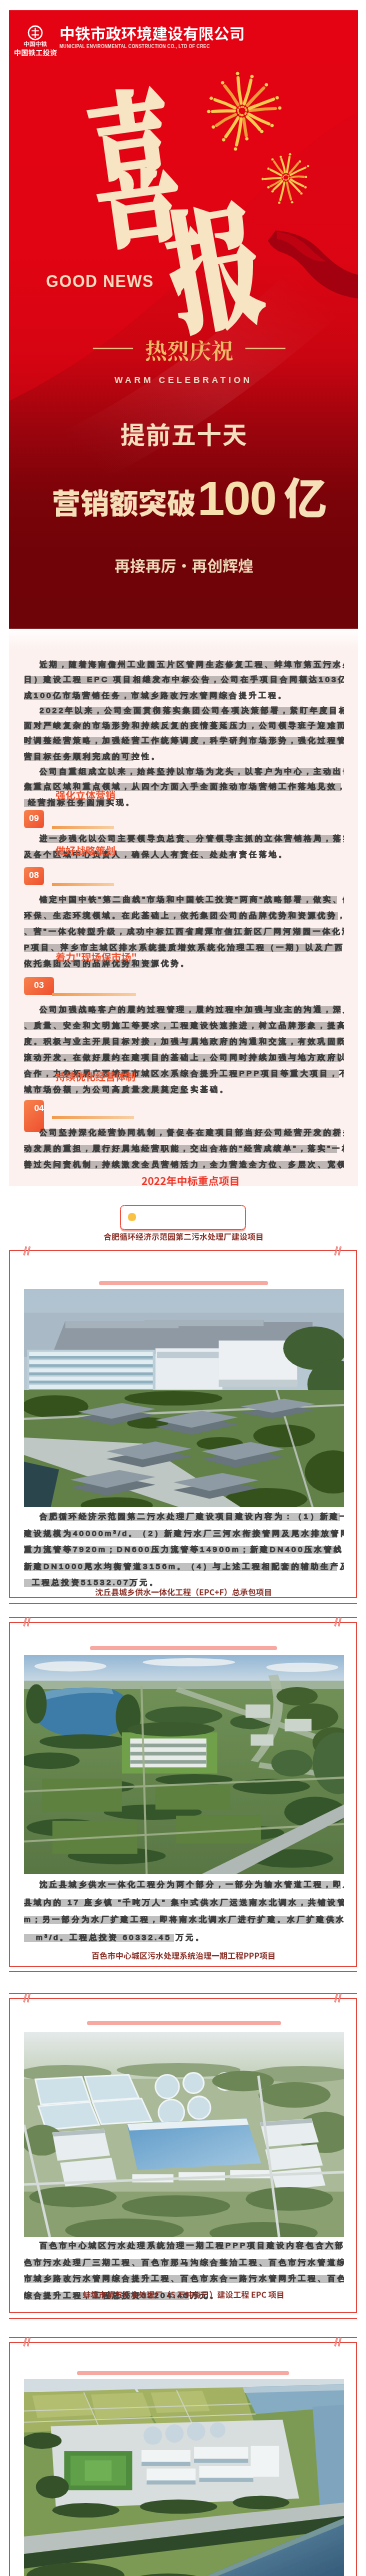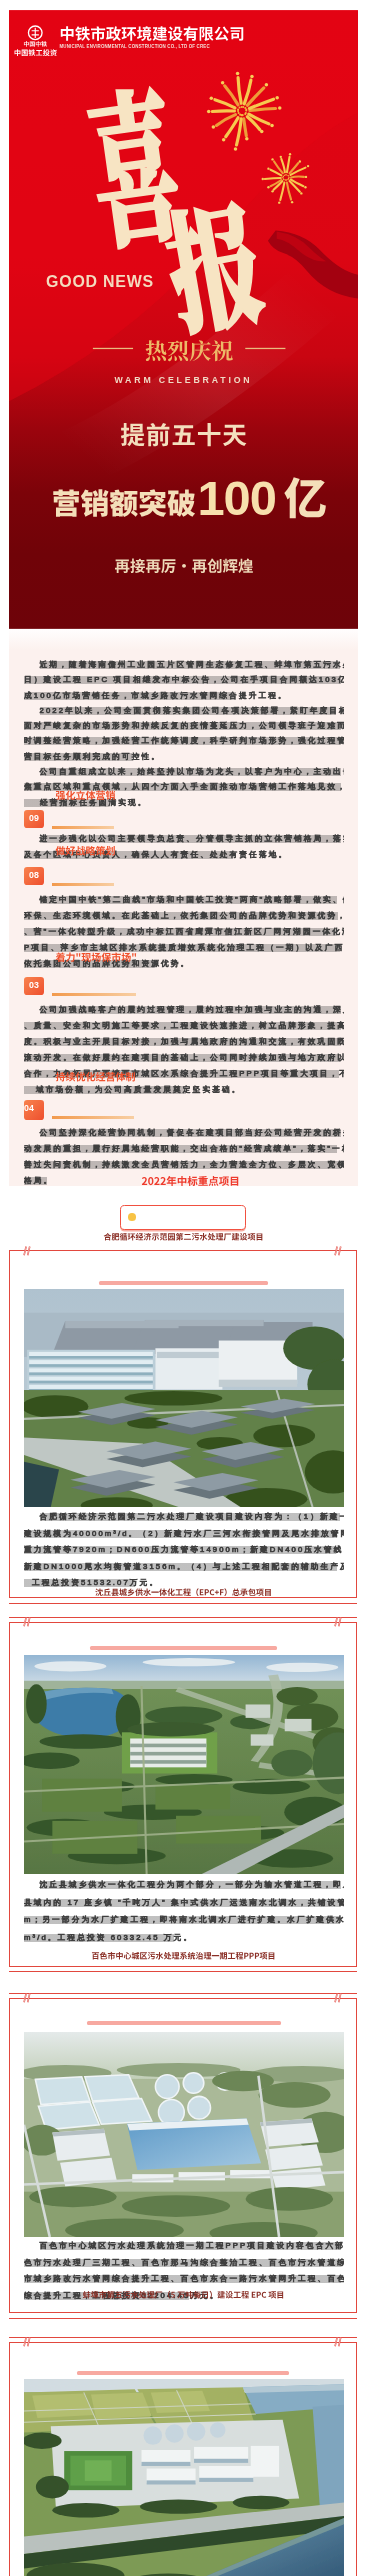--- a/index.html
+++ b/index.html
@@ -154,21 +154,21 @@
 <div class="abs tl" style="left:24px;top:657px;width:320px;font-size:7.7px">
       <div style="height:15.3px;line-height:15.3px;padding-left:15.5px;background-image:repeating-linear-gradient(180deg,rgba(60,60,60,0) 0 3.6px,rgba(60,60,60,0.32) 3.6px 12px,rgba(60,60,60,0) 12px 15.3px);background-size:300px 15.3px;background-position:15.5px 0">近期，随着海南儋州工业园五片区管网生态修复工程、蚌埠市第五污水处理厂（5万吨每</div>
       <div style="height:15.3px;line-height:15.3px;padding-left:0px;background-image:repeating-linear-gradient(180deg,rgba(60,60,60,0) 0 3.6px,rgba(60,60,60,0.32) 3.6px 12px,rgba(60,60,60,0) 12px 15.3px);background-size:317px 15.3px;background-position:0px 0">日）建设工程 EPC 项目相继发布中标公告，公司在手项目合同额达103亿，提前50天完</div>
       <div style="height:15.3px;line-height:15.3px;padding-left:0px;background-image:repeating-linear-gradient(180deg,rgba(60,60,60,0) 0 3.6px,rgba(60,60,60,0.32) 3.6px 12px,rgba(60,60,60,0) 12px 15.3px);background-size:212px 15.3px;background-position:0px 0">成100亿市场营销任务，市城乡路改污水管网综合提升工程。</div>
       <div style="height:15.3px;line-height:15.3px;padding-left:15.5px;background-image:repeating-linear-gradient(180deg,rgba(60,60,60,0) 0 3.6px,rgba(60,60,60,0.32) 3.6px 12px,rgba(60,60,60,0) 12px 15.3px);background-size:296px 15.3px;background-position:15.5px 0">2022年以来，公司全面贯彻落实集团公司各项决策部署，紧盯年度目标任务不放松，</div>
       <div style="height:15.3px;line-height:15.3px;padding-left:0px;background-image:repeating-linear-gradient(180deg,rgba(60,60,60,0) 0 3.6px,rgba(60,60,60,0.32) 3.6px 12px,rgba(60,60,60,0) 12px 15.3px);background-size:317px 15.3px;background-position:0px 0">面对严峻复杂的市场形势和持续反复的疫情蔓延压力，公司领导班子迎难而上、主动出击，及</div>
       <div style="height:15.3px;line-height:15.3px;padding-left:0px;background-image:repeating-linear-gradient(180deg,rgba(60,60,60,0) 0 3.6px,rgba(60,60,60,0.32) 3.6px 12px,rgba(60,60,60,0) 12px 15.3px);background-size:317px 15.3px;background-position:0px 0">时调整经营策略，加强经营工作统筹调度，科学研判市场形势，强化过程管控，确保了全年经</div>
       <div style="height:15.3px;line-height:15.3px;padding-left:0px;background-image:repeating-linear-gradient(180deg,rgba(60,60,60,0) 0 3.6px,rgba(60,60,60,0.32) 3.6px 12px,rgba(60,60,60,0) 12px 15.3px);background-size:108px 15.3px;background-position:0px 0">营目标任务顺利完成的可控性。</div>
       <div style="height:15.3px;line-height:15.3px;padding-left:15.5px;background-image:repeating-linear-gradient(180deg,rgba(60,60,60,0) 0 3.6px,rgba(60,60,60,0.32) 3.6px 12px,rgba(60,60,60,0) 12px 15.3px);background-size:301px 15.3px;background-position:15.5px 0">公司自重组成立以来，始终坚持以市场为龙头，以客户为中心，主动出击、迎难而上，聚</div>
       <div style="height:15.3px;line-height:15.3px;padding-left:0px;background-image:repeating-linear-gradient(180deg,rgba(60,60,60,0) 0 3.6px,rgba(60,60,60,0.32) 3.6px 12px,rgba(60,60,60,0) 12px 15.3px);background-size:317px 15.3px;background-position:0px 0">焦重点区域和重点领域，从四个方面入手全面推动市场营销工作落地见效，确保了全年度市场</div>
-      <div style="height:15.3px;line-height:15.3px;padding-left:16px;background-image:repeating-linear-gradient(180deg,rgba(60,60,60,0) 0 3.6px,rgba(60,60,60,0.32) 3.6px 12px,rgba(60,60,60,0) 12px 15.3px);background-size:85px 15.3px;background-position:0px 0">经营指标任务圆满实现。</div>
+      <div style="height:15.3px;line-height:15.3px;padding-left:4px;background-image:repeating-linear-gradient(180deg,rgba(60,60,60,0) 0 3.6px,rgba(60,60,60,0.32) 3.6px 12px,rgba(60,60,60,0) 12px 15.3px);background-size:85px 15.3px;background-position:0px 0">经营指标任务圆满实现。</div>
     </div>
 
 <div class="abs" style="left:24px;top:810px;width:20px;height:17.5px;border-radius:3.1px;background:linear-gradient(135deg,#F8834E,#EE4F2E);color:#fff;font-weight:bold;font-size:8.8px;text-align:center;line-height:17.5px">09</div>
 
 <svg class="abs" style="left:0;top:0" width="367" height="0.5" viewBox="0 0 712 1" overflow="visible">
       <path d="M111.1 1584H115.5V1585.6H111.1ZM109 1582.1V1587.5H112.3V1588.8H108.5V1594.7H112.3V1596.8L107.7 1597L108 1599.4C110.4 1599.2 113.8 1598.9 117.1 1598.7C117.3 1599.2 117.4 1599.6 117.5 1600L119.6 1599.1C119.2 1597.9 118.4 1596.1 117.5 1594.7H118.4V1588.8H114.5V1587.5H117.8V1582.1ZM115.5 1595.3 116.1 1596.6 114.5 1596.7V1594.7H117.1ZM110.6 1590.8H112.3V1592.8H110.6ZM114.5 1590.8H116.2V1592.8H114.5ZM101.4 1586.4C101.3 1588.7 101 1591.5 100.7 1593.2H105.2C105 1595.9 104.8 1597 104.5 1597.4C104.3 1597.6 104.1 1597.6 103.8 1597.6C103.4 1597.6 102.6 1597.6 101.8 1597.5C102.2 1598.1 102.4 1599 102.5 1599.7C103.5 1599.8 104.4 1599.7 104.9 1599.7C105.6 1599.6 106.1 1599.4 106.5 1598.9C107.1 1598.2 107.4 1596.4 107.6 1592C107.6 1591.7 107.6 1591.1 107.6 1591.1H103.1L103.4 1588.6H107.6V1582H101V1584.2H105.3V1586.4Z M125.7 1580.9C124.6 1583.8 122.6 1586.7 120.6 1588.4C121 1589 121.8 1590.3 122.1 1590.9C122.6 1590.4 123.1 1589.8 123.6 1589.2V1599.8H126.2V1593.2C126.7 1593.7 127.4 1594.4 127.7 1594.8C128.5 1594.5 129.2 1594.1 130 1593.6V1595.6C130 1598.6 130.7 1599.4 133.2 1599.4C133.7 1599.4 135.6 1599.4 136.1 1599.4C138.5 1599.4 139.2 1598 139.4 1594.1C138.7 1593.9 137.7 1593.4 137.1 1592.9C136.9 1596.2 136.8 1597 135.9 1597C135.5 1597 133.9 1597 133.5 1597C132.7 1597 132.6 1596.9 132.6 1595.7V1591.8C135 1590 137.3 1587.8 139.2 1585.2L136.9 1583.6C135.7 1585.4 134.2 1587.1 132.6 1588.6V1581.3H130V1590.6C128.7 1591.6 127.4 1592.3 126.2 1592.9V1585.6C126.9 1584.3 127.6 1583 128.1 1581.7Z M144.3 1588.2C145 1590.7 145.7 1594 146 1596.1L148.5 1595.5C148.2 1593.3 147.5 1590.1 146.7 1587.6ZM148.1 1581.4C148.5 1582.4 148.9 1583.7 149.1 1584.6H141.8V1587H158.3V1584.6H149.4L151.6 1584C151.4 1583.1 150.9 1581.8 150.5 1580.8ZM153.3 1587.7C152.8 1590.5 151.7 1594.2 150.7 1596.6H140.9V1599H159.1V1596.6H153.3C154.3 1594.3 155.3 1591.1 156 1588.2Z M164.4 1581.1C163.5 1583.9 161.9 1586.8 160.3 1588.6C160.7 1589.2 161.4 1590.5 161.6 1591.1C162 1590.6 162.4 1590.1 162.8 1589.5V1599.8H165.1V1585.6C165.7 1584.4 166.3 1583.1 166.7 1581.8ZM166.2 1584.6V1586.9H170.2C169.1 1590 167.2 1593.2 165.2 1595C165.7 1595.4 166.5 1596.3 166.9 1596.8C167.5 1596.2 168.1 1595.4 168.7 1594.6V1596.4H171.3V1599.6H173.7V1596.4H176.4V1594.7C176.9 1595.5 177.4 1596.2 178 1596.8C178.4 1596.2 179.2 1595.3 179.8 1594.9C177.8 1593.1 176 1590 174.9 1586.9H179.2V1584.6H173.7V1581.1H171.3V1584.6ZM171.3 1594.3H168.9C169.8 1592.8 170.6 1591.1 171.3 1589.2ZM173.7 1594.3V1589C174.3 1590.9 175.2 1592.7 176.1 1594.3Z M187 1590.1H193V1591.3H187ZM184.8 1588.5V1592.9H195.3V1588.5ZM181.6 1585.9V1590.1H183.7V1587.7H196.3V1590.1H198.6V1585.9ZM183.1 1593.6V1599.8H185.4V1599.3H194.7V1599.8H197.1V1593.6ZM185.4 1597.3V1595.7H194.7V1597.3ZM192.5 1581V1582.4H187.4V1581H185.1V1582.4H181.1V1584.5H185.1V1585.5H187.4V1584.5H192.5V1585.5H194.9V1584.5H198.9V1582.4H194.9V1581Z M208.5 1582.5C209.2 1583.7 209.9 1585.2 210.2 1586.2L212.1 1585.2C211.9 1584.2 211.1 1582.7 210.4 1581.6ZM217.2 1581.5C216.8 1582.7 216.1 1584.3 215.5 1585.3L217.4 1586.1C217.9 1585.1 218.7 1583.7 219.3 1582.3ZM201.1 1590.8V1592.9H203.6V1596C203.6 1596.9 203 1597.5 202.6 1597.7C203 1598.2 203.5 1599.2 203.6 1599.7C204 1599.3 204.7 1599 208.3 1597.1C208.1 1596.6 207.9 1595.7 207.9 1595L205.8 1596V1592.9H208.3V1590.8H205.8V1588.8H207.9V1586.7H202.5C202.9 1586.3 203.2 1585.9 203.4 1585.4H208.2V1583.2H204.7C204.9 1582.7 205.1 1582.2 205.3 1581.7L203.3 1581.1C202.7 1582.8 201.6 1584.5 200.4 1585.6C200.8 1586.1 201.3 1587.4 201.5 1587.9L202.1 1587.2V1588.8H203.6V1590.8ZM211 1592.3H216.5V1593.8H211ZM211 1590.3V1588.8H216.5V1590.3ZM212.7 1581V1586.6H208.9V1599.8H211V1595.8H216.5V1597.2C216.5 1597.4 216.4 1597.5 216.1 1597.5C215.9 1597.5 214.9 1597.5 214 1597.5C214.3 1598.1 214.6 1599.1 214.7 1599.7C216.1 1599.7 217.1 1599.6 217.8 1599.3C218.5 1598.9 218.6 1598.3 218.6 1597.2V1586.6L216.5 1586.6H214.9V1581Z" fill="#F0512D"></path>
     </svg>
 
 <div class="abs" style="left:52px;top:826px;width:62px;height:2.6px;background:linear-gradient(90deg,#F29A4D,#F8CFA3)"></div>
 
@@ -186,50 +186,49 @@
 <div class="abs" style="left:52px;top:883px;width:62px;height:2.6px;background:linear-gradient(90deg,#F29A4D,#F8CFA3)"></div>
 
 <div class="abs tl" style="left:24px;top:892px;width:320px;font-size:7.7px">
       <div style="height:16px;line-height:16px;padding-left:15.5px;background-image:repeating-linear-gradient(180deg,rgba(60,60,60,0) 0 3.6px,rgba(60,60,60,0.32) 3.6px 12px,rgba(60,60,60,0) 12px 16px);background-size:297px 16px;background-position:15.5px 0">锚定中国中铁"第二曲线"市场和中国铁工投资"两商"战略部署，做实、做细、做优水务</div>
       <div style="height:16px;line-height:16px;padding-left:0px;background-image:repeating-linear-gradient(180deg,rgba(60,60,60,0) 0 3.6px,rgba(60,60,60,0.32) 3.6px 12px,rgba(60,60,60,0) 12px 16px);background-size:314px 16px;background-position:0px 0">环保、生态环境领域。在此基础上，依托集团公司的品牌优势和资源优势，积极推进"投、建</div>
       <div style="height:16px;line-height:16px;padding-left:0px;background-image:repeating-linear-gradient(180deg,rgba(60,60,60,0) 0 3.6px,rgba(60,60,60,0.32) 3.6px 12px,rgba(60,60,60,0) 12px 16px);background-size:313px 16px;background-position:0px 0">、营"一体化转型升级，成功中标江西省鹰潭市信江新区厂网河湖园一体化海绵城市建设PP</div>
       <div style="height:16px;line-height:16px;padding-left:0px;background-image:repeating-linear-gradient(180deg,rgba(60,60,60,0) 0 3.6px,rgba(60,60,60,0.32) 3.6px 12px,rgba(60,60,60,0) 12px 16px);background-size:316px 16px;background-position:0px 0">P项目、萍乡市主城区排水系统提质增效系统化治理工程（一期）以及广西贵港市城区水环境</div>
       <div style="height:16px;line-height:16px;padding-left:0px;background-image:repeating-linear-gradient(180deg,rgba(60,60,60,0) 0 3.6px,rgba(60,60,60,0.32) 3.6px 12px,rgba(60,60,60,0) 12px 16px);background-size:131px 16px;background-position:0px 0">依托集团公司的品牌优势和资源优势。</div>
     </div>
 
-<div class="abs" style="left:24px;top:977px;width:20px;height:17.5px;border-radius:3.1px;background:linear-gradient(135deg,#F8834E,#EE4F2E);color:#fff;font-weight:bold;font-size:8.8px;text-align:center;line-height:17.5px">03</div>
+<div class="abs" style="left:24px;top:977px;width:30px;height:17.5px;border-radius:3.1px;background:linear-gradient(135deg,#F8834E,#EE4F2E);color:#fff;font-weight:bold;font-size:8.8px;text-align:center;line-height:17.5px">03</div>
 
 <svg class="abs" style="left:0;top:0" width="367" height="0.5" viewBox="0 0 712 1" overflow="visible">
       <path d="M107.6 1918.7H114.6V1919.4H107.6ZM107.6 1917.4V1916.7H114.6V1917.4ZM107.6 1920.8H114.6V1921.5H107.6ZM101.1 1912.4V1914.3H105.4C104 1916.1 102.4 1917.7 100.4 1918.8C100.9 1919.2 101.9 1920.1 102.2 1920.6C103.3 1919.9 104.3 1919.1 105.3 1918.1V1923.8H107.6V1923.2H114.6V1923.8H117.2V1915H107.8L108.3 1914.3H118.9V1912.4H109.3L109.7 1911.6H117V1909.8H110.5L110.8 1909H118.1V1907.1H114.6C115 1906.7 115.4 1906.1 115.8 1905.6L113.1 1905C112.9 1905.6 112.4 1906.4 112 1907.1H107.4L108.2 1906.8C107.9 1906.3 107.4 1905.5 106.9 1904.9L104.6 1905.6C104.9 1906 105.2 1906.6 105.5 1907.1H102V1909H108.2L107.9 1909.8H103V1911.6H107.1L106.6 1912.4Z M127.6 1905V1909.2H121.5V1911.6H127.5C127.2 1915.1 125.9 1919.2 120.9 1921.9C121.5 1922.4 122.4 1923.3 122.8 1923.9C128.4 1920.7 129.8 1915.8 130.1 1911.6H135.7C135.4 1917.6 135 1920.3 134.4 1920.9C134.1 1921.1 133.9 1921.2 133.5 1921.2C132.9 1921.2 131.8 1921.2 130.5 1921.1C131 1921.8 131.3 1922.9 131.3 1923.6C132.5 1923.6 133.8 1923.6 134.5 1923.5C135.4 1923.4 136 1923.2 136.6 1922.4C137.5 1921.4 137.9 1918.3 138.3 1910.3C138.3 1910 138.3 1909.2 138.3 1909.2H130.2V1905Z M142.4 1913.5H144.1L144.6 1909.2L144.7 1906.4H141.7L141.8 1909.2ZM147.4 1913.5H149.1L149.6 1909.2L149.7 1906.4H146.7L146.8 1909.2Z M160 1905.9V1916.6H162.3V1908H167.4V1916.6H169.8V1905.9ZM151.9 1919.5 152.4 1921.8C154.5 1921.2 157.2 1920.5 159.6 1919.8L159.3 1917.7L157.1 1918.3V1914.1H159V1911.9H157.1V1908.4H159.4V1906.2H152.3V1908.4H154.8V1911.9H152.6V1914.1H154.8V1918.9C153.7 1919.1 152.7 1919.4 151.9 1919.5ZM163.7 1909.2V1912.4C163.7 1915.5 163.2 1919.5 158 1922.1C158.5 1922.5 159.3 1923.4 159.5 1923.8C162 1922.5 163.6 1920.8 164.5 1918.9V1921.2C164.5 1922.9 165.2 1923.4 166.9 1923.4H168.3C170.4 1923.4 170.7 1922.5 170.9 1919.3C170.4 1919.2 169.6 1918.9 169.1 1918.5C169 1921.1 168.9 1921.7 168.3 1921.7H167.3C166.9 1921.7 166.7 1921.5 166.7 1921V1916.5H165.4C165.8 1915.1 165.9 1913.7 165.9 1912.4V1909.2Z M179.9 1913.8C180.1 1913.6 180.9 1913.5 181.7 1913.5H181.9C181.2 1915.3 180.2 1916.8 178.8 1917.8L178.6 1916.7L176.7 1917.4V1912.1H178.7V1909.8H176.7V1905.3H174.5V1909.8H172.3V1912.1H174.5V1918.2C173.5 1918.5 172.7 1918.8 172 1919L172.8 1921.4C174.6 1920.7 176.9 1919.8 179 1918.9L179 1918.6C179.4 1918.9 179.8 1919.2 180.1 1919.4C181.8 1918.1 183.3 1916 184.1 1913.5H185.3C184.2 1917.4 182.2 1920.5 179.3 1922.3C179.8 1922.6 180.7 1923.3 181.1 1923.6C184.1 1921.5 186.2 1918 187.5 1913.5H188.1C187.8 1918.6 187.5 1920.7 187 1921.2C186.8 1921.5 186.6 1921.5 186.3 1921.5C185.9 1921.5 185.2 1921.5 184.4 1921.4C184.8 1922.1 185.1 1923 185.1 1923.7C186 1923.7 186.9 1923.7 187.5 1923.6C188.1 1923.5 188.6 1923.3 189.1 1922.7C189.8 1921.8 190.2 1919.2 190.6 1912.3C190.6 1912 190.7 1911.3 190.7 1911.3H183.7C185.5 1910.1 187.3 1908.7 189.1 1907.1L187.4 1905.7L186.8 1905.9H179V1908.2H184.3C182.9 1909.3 181.5 1910.2 181 1910.6C180.3 1911.1 179.5 1911.5 178.9 1911.6C179.2 1912.2 179.7 1913.3 179.9 1913.8Z M201.5 1908H207.3V1910.7H201.5ZM199.2 1905.9V1912.8H203.1V1914.6H197.9V1916.8H202C200.7 1918.5 199 1920.2 197.1 1921.1C197.7 1921.6 198.4 1922.4 198.8 1923C200.4 1922 201.9 1920.5 203.1 1918.7V1923.8H205.5V1918.6C206.7 1920.4 208.1 1922 209.6 1923.1C210 1922.5 210.8 1921.6 211.3 1921.2C209.6 1920.2 207.9 1918.5 206.7 1916.8H210.7V1914.6H205.5V1912.8H209.8V1905.9ZM196.6 1905.1C195.5 1907.9 193.7 1910.8 191.8 1912.6C192.3 1913.1 192.9 1914.4 193.1 1915C193.6 1914.5 194.1 1913.9 194.6 1913.2V1923.7H196.9V1909.7C197.6 1908.5 198.3 1907.1 198.8 1905.8Z M219.4 1905.5C219.7 1906.2 220.1 1907 220.4 1907.7H212.3V1910.1H220.2V1912.3H214V1921.7H216.5V1914.7H220.2V1923.7H222.7V1914.7H226.7V1919.1C226.7 1919.3 226.5 1919.4 226.2 1919.4C225.9 1919.4 224.7 1919.4 223.7 1919.4C224 1920 224.4 1921 224.5 1921.7C226.1 1921.7 227.2 1921.7 228.1 1921.3C228.9 1920.9 229.2 1920.3 229.2 1919.1V1912.3H222.7V1910.1H230.7V1907.7H223.2C222.9 1906.9 222.3 1905.7 221.8 1904.8Z M239.9 1913.8C240.1 1913.6 240.9 1913.5 241.7 1913.5H241.9C241.2 1915.3 240.2 1916.8 238.8 1917.8L238.6 1916.7L236.7 1917.4V1912.1H238.7V1909.8H236.7V1905.3H234.5V1909.8H232.3V1912.1H234.5V1918.2C233.5 1918.5 232.7 1918.8 232 1919L232.8 1921.4C234.6 1920.7 236.9 1919.8 239 1918.9L239 1918.6C239.4 1918.9 239.8 1919.2 240.1 1919.4C241.8 1918.1 243.3 1916 244.1 1913.5H245.3C244.2 1917.4 242.2 1920.5 239.3 1922.3C239.8 1922.6 240.7 1923.3 241.1 1923.6C244.1 1921.5 246.2 1918 247.5 1913.5H248.1C247.8 1918.6 247.5 1920.7 247 1921.2C246.8 1921.5 246.6 1921.5 246.3 1921.5C245.9 1921.5 245.2 1921.5 244.4 1921.4C244.8 1922.1 245.1 1923 245.1 1923.7C246 1923.7 246.9 1923.7 247.5 1923.6C248.1 1923.5 248.6 1923.3 249.1 1922.7C249.8 1921.8 250.2 1919.2 250.6 1912.3C250.6 1912 250.7 1911.3 250.7 1911.3H243.7C245.5 1910.1 247.3 1908.7 249.1 1907.1L247.4 1905.7L246.8 1905.9H239V1908.2H244.3C242.9 1909.3 241.5 1910.2 241 1910.6C240.3 1911.1 239.5 1911.5 238.9 1911.6C239.2 1912.2 239.7 1913.3 239.9 1913.8Z M253.9 1913.5H255.5L256.1 1909.2L256.2 1906.4H253.2L253.3 1909.2ZM258.9 1913.5H260.5L261.1 1909.2L261.2 1906.4H258.2L258.3 1909.2Z" fill="#F0512D"></path>
     </svg>
 
 <div class="abs" style="left:52px;top:993px;width:84px;height:2.6px;background:linear-gradient(90deg,#F29A4D,#F8CFA3)"></div>
 
 <div class="abs tl" style="left:24px;top:1002px;width:320px;font-size:7.7px">
       <div style="height:16px;line-height:16px;padding-left:15.5px;background-image:repeating-linear-gradient(180deg,rgba(60,60,60,0) 0 3.6px,rgba(60,60,60,0.32) 3.6px 12px,rgba(60,60,60,0) 12px 16px);background-size:301px 16px;background-position:15.5px 0">公司加强战略客户的履约过程管理，履约过程中加强与业主的沟通，深入领会业主对工期</div>
       <div style="height:16px;line-height:16px;padding-left:0px;background-image:repeating-linear-gradient(180deg,rgba(60,60,60,0) 0 3.6px,rgba(60,60,60,0.32) 3.6px 12px,rgba(60,60,60,0) 12px 16px);background-size:317px 16px;background-position:0px 0">、质量、安全和文明施工等要求，工程建设快速推进，树立品牌形象，提高战略性客户的满意</div>
       <div style="height:16px;line-height:16px;padding-left:0px;background-image:repeating-linear-gradient(180deg,rgba(60,60,60,0) 0 3.6px,rgba(60,60,60,0.32) 3.6px 12px,rgba(60,60,60,0) 12px 16px);background-size:317px 16px;background-position:0px 0">度。积极与业主开展目标对接，加强与属地政府的沟通和交流，有效巩固既有市场，推动项目</div>
       <div style="height:16px;line-height:16px;padding-left:0px;background-image:repeating-linear-gradient(180deg,rgba(60,60,60,0) 0 3.6px,rgba(60,60,60,0.32) 3.6px 12px,rgba(60,60,60,0) 12px 16px);background-size:317px 16px;background-position:0px 0">滚动开发。在做好履约在建项目的基础上，公司同时持续加强与地方政府以及业主单位的战略</div>
       <div style="height:16px;line-height:16px;padding-left:0px;background-image:repeating-linear-gradient(180deg,rgba(60,60,60,0) 0 3.6px,rgba(60,60,60,0.32) 3.6px 12px,rgba(60,60,60,0) 12px 16px);background-size:315px 16px;background-position:0px 0">合作，力争拓展广西靖西市城区水系综合提升工程PPP项目等重大项目，不断巩固和扩大区</div>
-      <div style="height:16px;line-height:16px;padding-left:12px;background-image:repeating-linear-gradient(180deg,rgba(60,60,60,0) 0 3.6px,rgba(60,60,60,0.32) 3.6px 12px,rgba(60,60,60,0) 12px 16px);background-size:162px 16px;background-position:0px 0">域市场份额，为公司高质量发展奠定坚实基础。</div>
-    </div>
-
-<div class="abs" style="left:24px;top:1100px;width:20px;height:20px;border-radius:3.1px;background:linear-gradient(135deg,#F8834E,#EE4F2E);color:#fff;font-weight:bold;font-size:8.8px;text-align:left;line-height:17.5px">04</div>
+      <div style="height:16px;line-height:16px;padding-left:0px;background-image:repeating-linear-gradient(180deg,rgba(60,60,60,0) 0 3.6px,rgba(60,60,60,0.32) 3.6px 12px,rgba(60,60,60,0) 12px 16px);background-size:162px 16px;background-position:0px 0">域市场份额，为公司高质量发展奠定坚实基础。</div>
+    </div>
+
+<div class="abs" style="left:24px;top:1100px;width:20px;height:32px;border-radius:3.1px;background:linear-gradient(135deg,#F8834E,#EE4F2E);color:#fff;font-weight:bold;font-size:8.8px;text-align:right;line-height:17.5px">04</div>
 
 <svg class="abs" style="left:0;top:0" width="367" height="0.5" viewBox="0 0 712 1" overflow="visible">
       <path d="M108.5 2157.3C109.3 2158.4 110.2 2159.9 110.6 2160.8L112.6 2159.6C112.2 2158.7 111.2 2157.3 110.4 2156.2ZM112.2 2144.1V2146.3H108.1V2148.5H112.2V2150.2H107.2V2152.4H114.8V2154H107.4V2156.1H114.8V2160.2C114.8 2160.5 114.7 2160.6 114.4 2160.6C114.1 2160.6 113 2160.6 112.1 2160.5C112.4 2161.2 112.7 2162.1 112.8 2162.8C114.2 2162.8 115.3 2162.8 116.1 2162.4C116.8 2162.1 117 2161.5 117 2160.3V2156.1H119.3V2154H117V2152.4H119.4V2150.2H114.5V2148.5H118.5V2146.3H114.5V2144.1ZM103 2144V2147.8H100.7V2150H103V2153.5L100.4 2154.2L100.9 2156.5L103 2155.9V2160.1C103 2160.4 102.9 2160.5 102.7 2160.5C102.4 2160.5 101.7 2160.5 101 2160.4C101.3 2161.1 101.6 2162.1 101.6 2162.7C102.9 2162.7 103.8 2162.6 104.4 2162.2C105 2161.8 105.2 2161.2 105.2 2160.1V2155.2L107.1 2154.7L106.8 2152.5L105.2 2153V2150H106.9V2147.8H105.2V2144Z M133.7 2159.2C135.2 2160.2 137 2161.8 137.8 2162.8L139.4 2161.4C138.5 2160.3 136.6 2158.9 135.1 2157.9ZM120.7 2159.4 121.2 2161.7C123 2160.9 125.3 2160 127.4 2159.1L127 2157.2C124.7 2158.1 122.2 2159 120.7 2159.4ZM128 2148.8V2150.8H136.5C136.3 2151.6 136.1 2152.4 135.9 2152.9L137.8 2153.3C138.2 2152.3 138.7 2150.6 139.1 2149L137.6 2148.7L137.2 2148.8H134.4V2147.6H137.9V2145.6H134.4V2144H132.1V2145.6H128.7V2147.6H132.1V2148.8ZM132.6 2151.3V2152.5C132 2152.1 131 2151.5 130.2 2151.1L129.2 2152.2C130.1 2152.7 131.1 2153.4 131.6 2153.9L132.6 2152.7V2153.5C132.6 2154.1 132.5 2154.8 132.3 2155.6H130.5L131.4 2154.5C130.8 2154 129.7 2153.3 128.8 2152.8L127.8 2153.9C128.5 2154.4 129.5 2155.1 130.1 2155.6H127.6V2157.6H131.5C130.7 2158.9 129.4 2160.1 127.1 2161.1C127.6 2161.5 128.2 2162.3 128.5 2162.8C131.7 2161.4 133.3 2159.6 134.1 2157.6H138.8V2155.6H134.6C134.7 2154.9 134.8 2154.2 134.8 2153.5V2151.3ZM121.2 2152.7C121.5 2152.6 122 2152.5 123.7 2152.3C123 2153.3 122.5 2154 122.2 2154.4C121.6 2155.1 121.1 2155.6 120.7 2155.7C120.9 2156.2 121.2 2157.2 121.3 2157.6C121.8 2157.3 122.6 2157 127.1 2155.7C127.1 2155.2 127 2154.3 127 2153.7L124.5 2154.4C125.7 2152.8 126.8 2151 127.7 2149.2L126 2148.1C125.6 2148.9 125.3 2149.6 124.9 2150.3L123.3 2150.4C124.4 2148.8 125.4 2146.8 126.2 2145L124.1 2144C123.4 2146.3 122.1 2148.9 121.6 2149.5C121.2 2150.2 120.9 2150.6 120.5 2150.7C120.7 2151.3 121.1 2152.3 121.2 2152.7Z M152.5 2152.1V2159.3C152.5 2161.6 153 2162.3 155 2162.3C155.4 2162.3 156.5 2162.3 156.9 2162.3C158.7 2162.3 159.2 2161.3 159.4 2158C158.8 2157.8 157.8 2157.4 157.3 2157C157.2 2159.7 157.2 2160.1 156.7 2160.1C156.4 2160.1 155.6 2160.1 155.4 2160.1C154.9 2160.1 154.8 2160 154.8 2159.3V2152.1ZM154 2145.6C154.8 2146.5 155.9 2147.8 156.4 2148.6H152.3C152.3 2147.2 152.4 2145.8 152.4 2144.3H150C150 2145.8 150 2147.2 149.9 2148.6H145.9V2150.9H149.8C149.5 2155.1 148.5 2158.6 145.2 2160.9C145.8 2161.4 146.5 2162.2 146.9 2162.8C150.6 2160.1 151.8 2155.8 152.2 2150.9H159.1V2148.6H156.6L158.3 2147.3C157.7 2146.5 156.5 2145.3 155.6 2144.4ZM144.9 2144.1C143.9 2146.9 142.2 2149.8 140.5 2151.6C140.9 2152.2 141.5 2153.5 141.7 2154.1C142.1 2153.7 142.5 2153.2 142.9 2152.8V2162.8H145.1V2149.2C145.9 2147.8 146.6 2146.2 147.1 2144.8Z M165.7 2143.9C164.6 2146.8 162.6 2149.7 160.6 2151.4C161 2152 161.8 2153.3 162.1 2153.9C162.6 2153.4 163.1 2152.8 163.6 2152.2V2162.8H166.2V2156.2C166.7 2156.7 167.4 2157.4 167.7 2157.8C168.5 2157.5 169.2 2157.1 170 2156.6V2158.6C170 2161.6 170.7 2162.4 173.2 2162.4C173.7 2162.4 175.6 2162.4 176.1 2162.4C178.5 2162.4 179.2 2161 179.4 2157.1C178.7 2156.9 177.7 2156.4 177.1 2155.9C176.9 2159.2 176.8 2160 175.9 2160C175.5 2160 173.9 2160 173.5 2160C172.7 2160 172.6 2159.9 172.6 2158.7V2154.8C175 2153 177.3 2150.8 179.2 2148.2L176.9 2146.6C175.7 2148.4 174.2 2150.1 172.6 2151.6V2144.3H170V2153.6C168.7 2154.6 167.4 2155.3 166.2 2155.9V2148.6C166.9 2147.3 167.6 2146 168.1 2144.7Z M180.6 2159.5 181.1 2161.9C183 2161.3 185.4 2160.7 187.7 2160L187.4 2157.9C184.9 2158.5 182.3 2159.1 180.6 2159.5ZM181.1 2152.7C181.5 2152.6 182 2152.4 183.8 2152.2C183.1 2153.1 182.5 2153.8 182.2 2154.1C181.5 2154.8 181.1 2155.2 180.5 2155.4C180.8 2156 181.2 2157.1 181.3 2157.6C181.8 2157.3 182.7 2157.1 187.6 2156.1C187.6 2155.6 187.6 2154.6 187.7 2154L184.7 2154.5C186.1 2153 187.5 2151.2 188.6 2149.4L186.5 2148C186.1 2148.7 185.7 2149.4 185.3 2150.1L183.4 2150.2C184.5 2148.7 185.6 2146.8 186.4 2145L184.1 2143.9C183.4 2146.2 182 2148.7 181.6 2149.3C181.1 2150 180.8 2150.4 180.4 2150.5C180.6 2151.1 181 2152.3 181.1 2152.7ZM188.5 2145V2147.2H194.8C193 2149.3 190.1 2151.1 187.1 2151.9C187.6 2152.4 188.3 2153.4 188.6 2154C190.3 2153.4 192 2152.6 193.5 2151.5C195.2 2152.3 197.2 2153.4 198.2 2154.1L199.6 2152.1C198.6 2151.5 196.9 2150.7 195.4 2150C196.7 2148.8 197.7 2147.4 198.5 2145.8L196.8 2144.9L196.3 2145ZM188.6 2154.3V2156.4H192.3V2160.1H187.4V2162.3H199.4V2160.1H194.7V2156.4H198.4V2154.3Z M207 2153.1H213V2154.3H207ZM204.8 2151.5V2155.9H215.3V2151.5ZM201.6 2148.9V2153.1H203.7V2150.7H216.3V2153.1H218.6V2148.9ZM203.1 2156.6V2162.8H205.4V2162.3H214.7V2162.8H217.1V2156.6ZM205.4 2160.3V2158.7H214.7V2160.3ZM212.5 2144V2145.4H207.4V2144H205.1V2145.4H201.1V2147.5H205.1V2148.5H207.4V2147.5H212.5V2148.5H214.9V2147.5H218.9V2145.4H214.9V2144Z M224.4 2144.1C223.5 2146.9 221.9 2149.8 220.3 2151.6C220.7 2152.2 221.4 2153.5 221.6 2154.1C222 2153.6 222.4 2153.1 222.8 2152.5V2162.8H225.1V2148.6C225.7 2147.4 226.3 2146.1 226.7 2144.8ZM226.2 2147.6V2149.9H230.2C229.1 2153 227.2 2156.2 225.2 2158C225.7 2158.4 226.5 2159.3 226.9 2159.8C227.5 2159.2 228.1 2158.4 228.7 2157.6V2159.4H231.3V2162.6H233.7V2159.4H236.4V2157.7C236.9 2158.5 237.4 2159.2 238 2159.8C238.4 2159.2 239.2 2158.3 239.8 2157.9C237.8 2156.1 236 2153 234.9 2149.9H239.2V2147.6H233.7V2144.1H231.3V2147.6ZM231.3 2157.3H228.9C229.8 2155.8 230.6 2154.1 231.3 2152.2ZM233.7 2157.3V2152C234.3 2153.9 235.2 2155.7 236.1 2157.3Z M252.9 2145.7V2157H255.1V2145.7ZM256.5 2144.4V2160C256.5 2160.3 256.3 2160.4 256 2160.4C255.7 2160.4 254.6 2160.4 253.6 2160.3C253.9 2161 254.2 2162.1 254.3 2162.8C255.9 2162.8 257 2162.7 257.8 2162.3C258.5 2161.9 258.8 2161.2 258.8 2160V2144.4ZM242.3 2144.4C241.9 2146.3 241.3 2148.3 240.4 2149.6C240.9 2149.8 241.7 2150.1 242.2 2150.3H240.7V2152.5H245.3V2154H241.5V2161.2H243.7V2156.1H245.3V2162.8H247.6V2156.1H249.3V2159C249.3 2159.2 249.3 2159.3 249.1 2159.3C248.9 2159.3 248.4 2159.3 247.8 2159.3C248.1 2159.8 248.4 2160.7 248.4 2161.3C249.4 2161.3 250.2 2161.3 250.8 2160.9C251.4 2160.6 251.5 2160 251.5 2159.1V2154H247.6V2152.5H252V2150.3H247.6V2148.8H251.2V2146.7H247.6V2144.1H245.3V2146.7H244C244.2 2146.1 244.4 2145.5 244.5 2144.8ZM245.3 2150.3H242.6C242.8 2149.9 243.1 2149.4 243.3 2148.8H245.3Z" fill="#F0512D"></path>
     </svg>
 
 <div class="abs" style="left:52px;top:1116px;width:82px;height:2.6px;background:linear-gradient(90deg,#F29A4D,#F8CFA3)"></div>
 
 <div class="abs tl" style="left:24px;top:1125px;width:320px;font-size:7.7px">
       <div style="height:16px;line-height:16px;padding-left:15.5px;background-image:repeating-linear-gradient(180deg,rgba(60,60,60,0) 0 3.6px,rgba(60,60,60,0.32) 3.6px 12px,rgba(60,60,60,0) 12px 16px);background-size:301px 16px;background-position:15.5px 0">公司坚持深化经营协同机制，督促各在建项目部当好公司经营开发的桥头堡，挑起区域滚</div>
       <div style="height:16px;line-height:16px;padding-left:0px;background-image:repeating-linear-gradient(180deg,rgba(60,60,60,0) 0 3.6px,rgba(60,60,60,0.32) 3.6px 12px,rgba(60,60,60,0) 12px 16px);background-size:313px 16px;background-position:0px 0">动发展的重担，履行好属地经营职能，交出合格的"经营成绩单"，落实"一标一奖"制度，完</div>
       <div style="height:16px;line-height:16px;padding-left:0px;background-image:repeating-linear-gradient(180deg,rgba(60,60,60,0) 0 3.6px,rgba(60,60,60,0.32) 3.6px 12px,rgba(60,60,60,0) 12px 16px);background-size:317px 16px;background-position:0px 0">善过失问责机制，持续激发全员营销活力，全力营造全方位、多层次、宽领域的良好市场营销</div>
-      <div style="height:16px;line-height:16px;padding-left:0px;background-image:repeating-linear-gradient(180deg,rgba(60,60,60,0) 0 3.6px,rgba(60,60,60,0.32) 3.6px 12px,rgba(60,60,60,0) 12px 16px);background-size:23px 16px;background-position:0px 0">格局。</div>
     </div>
 
 <div class="abs" style="left:120px;top:1205px;width:126px;height:25px;border:1px solid #F15040;border-radius:4.6px;background:#fff;box-sizing:border-box;box-shadow:0 1.5px 0 rgba(242,105,85,0.55)"></div>
 <div class="abs" style="left:128px;top:1213px;width:7.7px;height:7.7px;border-radius:50%;background:#F8C345"></div>
 <svg class="abs" style="left:0;top:0" width="367" height="0.5" overflow="visible" viewBox="0 0 712 1">
       <path d="M272.9 2370H283.3V2367.4H280C279.2 2367.4 278.2 2367.5 277.4 2367.6C280.2 2364.8 282.6 2361.8 282.6 2359C282.6 2356.1 280.6 2354.2 277.7 2354.2C275.6 2354.2 274.2 2355 272.7 2356.5L274.5 2358.2C275.2 2357.3 276.2 2356.6 277.3 2356.6C278.8 2356.6 279.6 2357.6 279.6 2359.1C279.6 2361.5 277.1 2364.4 272.9 2368.2Z M290.6 2370.3C293.8 2370.3 295.9 2367.5 295.9 2362.1C295.9 2356.8 293.8 2354.2 290.6 2354.2C287.4 2354.2 285.3 2356.8 285.3 2362.1C285.3 2367.5 287.4 2370.3 290.6 2370.3ZM290.6 2367.9C289.2 2367.9 288.2 2366.5 288.2 2362.1C288.2 2357.8 289.2 2356.5 290.6 2356.5C291.9 2356.5 292.9 2357.8 292.9 2362.1C292.9 2366.5 291.9 2367.9 290.6 2367.9Z M297.7 2370H308.1V2367.4H304.7C304 2367.4 303 2367.5 302.2 2367.6C305 2364.8 307.4 2361.8 307.4 2359C307.4 2356.1 305.4 2354.2 302.5 2354.2C300.3 2354.2 299 2355 297.5 2356.5L299.2 2358.2C300 2357.3 300.9 2356.6 302.1 2356.6C303.6 2356.6 304.4 2357.6 304.4 2359.1C304.4 2361.5 301.9 2364.4 297.7 2368.2Z M310.1 2370H320.5V2367.4H317.1C316.4 2367.4 315.4 2367.5 314.6 2367.6C317.4 2364.8 319.8 2361.8 319.8 2359C319.8 2356.1 317.8 2354.2 314.9 2354.2C312.7 2354.2 311.4 2355 309.9 2356.5L311.6 2358.2C312.4 2357.3 313.3 2356.6 314.5 2356.6C316 2356.6 316.8 2357.6 316.8 2359.1C316.8 2361.5 314.3 2364.4 310.1 2368.2Z M322.4 2365V2367.4H331.9V2371.9H334.5V2367.4H341.7V2365H334.5V2361.8H340.1V2359.4H334.5V2356.9H340.6V2354.5H328.7C328.9 2353.9 329.1 2353.3 329.4 2352.7L326.8 2352.1C325.9 2354.8 324.2 2357.5 322.3 2359.1C323 2359.5 324 2360.3 324.5 2360.8C325.5 2359.8 326.5 2358.4 327.4 2356.9H331.9V2359.4H325.7V2365ZM328.3 2365V2361.8H331.9V2365Z M351.7 2352.2V2355.8H344.4V2366.5H346.9V2365.3H351.7V2371.9H354.3V2365.3H359.1V2366.3H361.8V2355.8H354.3V2352.2ZM346.9 2362.8V2358.3H351.7V2362.8ZM359.1 2362.8H354.3V2358.3H359.1Z M373.4 2353.5V2355.8H382.6V2353.5ZM379.8 2363.4C380.7 2365.5 381.5 2368.4 381.7 2370.1L384 2369.3C383.7 2367.5 382.8 2364.8 381.9 2362.7ZM373.3 2362.8C372.8 2364.9 371.9 2367.2 370.9 2368.7C371.4 2368.9 372.4 2369.6 372.8 2370C373.9 2368.3 375 2365.7 375.6 2363.3ZM372.4 2358.5V2360.8H376.5V2368.9C376.5 2369.1 376.4 2369.2 376.2 2369.2C375.9 2369.2 375 2369.2 374.2 2369.2C374.5 2369.9 374.8 2371 374.9 2371.8C376.3 2371.8 377.3 2371.7 378.1 2371.3C378.9 2370.9 379.1 2370.2 379.1 2368.9V2360.8H383.8V2358.5ZM367.2 2352.2V2356.3H364.3V2358.6H366.7C366.2 2361 365.1 2363.7 363.9 2365.3C364.3 2365.9 364.9 2367 365.2 2367.7C365.9 2366.6 366.6 2365 367.2 2363.3V2371.9H369.7V2361.9C370.3 2362.8 370.8 2363.8 371.1 2364.4L372.5 2362.4C372.1 2361.9 370.3 2359.7 369.7 2359.1V2358.6H372.1V2356.3H369.7V2352.2Z M387.8 2358.7V2365.4H393.7V2366.3H387.1V2368.2H393.7V2369.3H385.5V2371.3H404.7V2369.3H396.2V2368.2H403.3V2366.3H396.2V2365.4H402.5V2358.7H396.2V2357.9H404.5V2355.9H396.2V2354.8C398.5 2354.6 400.7 2354.4 402.6 2354.1L401.4 2352.2C397.8 2352.8 392.1 2353.1 387.2 2353.2C387.4 2353.7 387.7 2354.6 387.7 2355.2C389.6 2355.1 391.7 2355.1 393.7 2355V2355.9H385.7V2357.9H393.7V2358.7ZM390.2 2362.8H393.7V2363.7H390.2ZM396.2 2362.8H399.9V2363.7H396.2ZM390.2 2360.3H393.7V2361.2H390.2ZM396.2 2360.3H399.9V2361.2H396.2Z M411.2 2360.7H420.8V2363.4H411.2ZM412.3 2367.3C412.5 2368.8 412.7 2370.6 412.7 2371.7L415.2 2371.4C415.2 2370.3 415 2368.5 414.7 2367.1ZM416.6 2367.3C417.2 2368.7 417.8 2370.5 418 2371.6L420.5 2371C420.2 2369.9 419.5 2368.1 418.9 2366.8ZM420.9 2367.2C421.9 2368.6 423 2370.5 423.5 2371.7L425.9 2370.8C425.4 2369.6 424.1 2367.7 423.1 2366.4ZM408.8 2366.6C408.2 2368.1 407.2 2369.8 406.2 2370.7L408.5 2371.8C409.6 2370.7 410.6 2368.8 411.2 2367.2ZM408.8 2358.3V2365.7H423.4V2358.3H417.2V2356.4H424.8V2354H417.2V2352.2H414.7V2358.3Z M439.2 2359.9V2364.1C439.2 2366.2 438.4 2368.6 432.8 2370C433.4 2370.5 434.1 2371.4 434.4 2371.9C440.4 2370.1 441.7 2367.1 441.7 2364.2V2359.9ZM441 2368.5C442.5 2369.4 444.5 2370.9 445.4 2371.8L447.1 2370.1C446 2369.2 444 2367.8 442.5 2367ZM427 2365.6 427.6 2368.3C429.6 2367.6 432.2 2366.7 434.7 2365.8L434.4 2363.7L432.3 2364.2V2356.8H434.3V2354.4H427.3V2356.8H429.8V2364.9ZM435.2 2356.9V2366.8H437.6V2359.1H443.1V2366.7H445.7V2356.9H440.9L441.7 2355.2H446.8V2353H434.6V2355.2H438.8C438.6 2355.8 438.4 2356.3 438.2 2356.9Z M453.1 2360.6H462.8V2363H453.1ZM453.1 2358.2V2355.8H462.8V2358.2ZM453.1 2365.4H462.8V2367.9H453.1ZM450.5 2353.3V2371.7H453.1V2370.3H462.8V2371.7H465.5V2353.3Z" fill="#EE3A2C"></path>
     </svg>
 
 <div class="rule" style="top:1603px"></div>
 
@@ -456,21 +455,21 @@
           <path d="M0 362 L621 328"></path>
         </g>
 <path d="M345 425 L621 290 L621 316 L412 425 Z" fill="#AFB8B5"></path>
 </g>
     </svg>
 
 <div class="abs tl" style="left:24px;top:1876px;width:320px;font-size:7.7px">
       <div style="height:17.5px;line-height:17.5px;padding-left:15.5px;background-image:repeating-linear-gradient(180deg,rgba(60,60,60,0) 0 4.6px,rgba(60,60,60,0.32) 4.6px 13px,rgba(60,60,60,0) 13px 17.5px);background-size:301px 17.5px;background-position:15.5px 0">沈丘县城乡供水一体化工程分为两个部分，一部分为输水管道工程，即从南水北调水厂向</div>
       <div style="height:17.5px;line-height:17.5px;padding-left:0px;background-image:repeating-linear-gradient(180deg,rgba(60,60,60,0) 0 4.6px,rgba(60,60,60,0.32) 4.6px 13px,rgba(60,60,60,0) 13px 17.5px);background-size:317px 17.5px;background-position:0px 0">县域内的 17 座乡镇 "千吨万人" 集中式供水厂运送南水北调水，共铺设管道 149.71k</div>
       <div style="height:17.5px;line-height:17.5px;padding-left:0px;background-image:repeating-linear-gradient(180deg,rgba(60,60,60,0) 0 4.6px,rgba(60,60,60,0.32) 4.6px 13px,rgba(60,60,60,0) 13px 17.5px);background-size:316px 17.5px;background-position:0px 0">m；另一部分为水厂扩建工程，即将南水北调水厂进行扩建。水厂扩建供水规模为 7.0 万 </div>
-      <div style="height:17.5px;line-height:17.5px;padding-left:0px;background-image:repeating-linear-gradient(180deg,rgba(60,60,60,0) 0 4.6px,rgba(60,60,60,0.32) 4.6px 13px,rgba(60,60,60,0) 13px 17.5px);background-size:150px 17.5px;background-position:0px 0">m³/d。工程总投资 60332.45 万元。</div>
+      <div style="height:17.5px;line-height:17.5px;padding-left:12px;background-image:repeating-linear-gradient(180deg,rgba(60,60,60,0) 0 4.6px,rgba(60,60,60,0.32) 4.6px 13px,rgba(60,60,60,0) 13px 17.5px);background-size:150px 17.5px;background-position:0px 0">m³/d。工程总投资 60332.45 万元。</div>
     </div>
 
 <div class="rule" style="top:1993px"></div>
 
 <div class="rule" style="top:2318px"></div>
 
 <div class="card" style="top:1998px;height:315px"></div>
 
 <svg class="abs" style="left:21.6px;top:1993px" width="12.4" height="9.8" viewBox="0 0 24 19">
       <path d="M8 1 L4 18 M15 1 L11 18" stroke="#E2473E" stroke-width="3" fill="none"></path>

